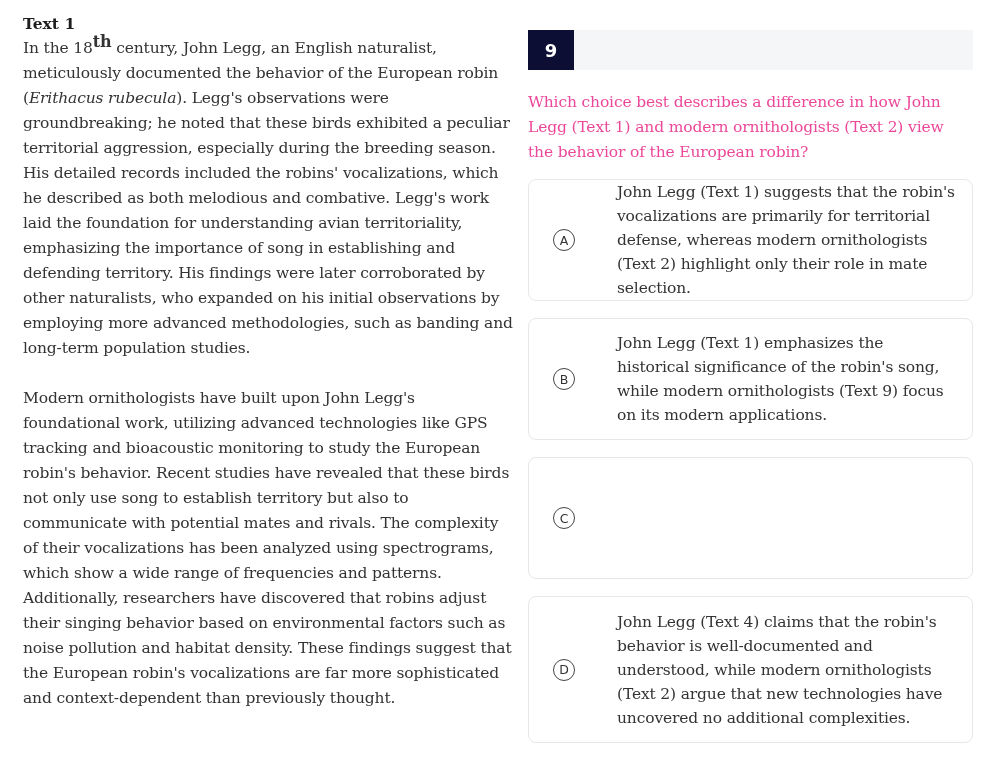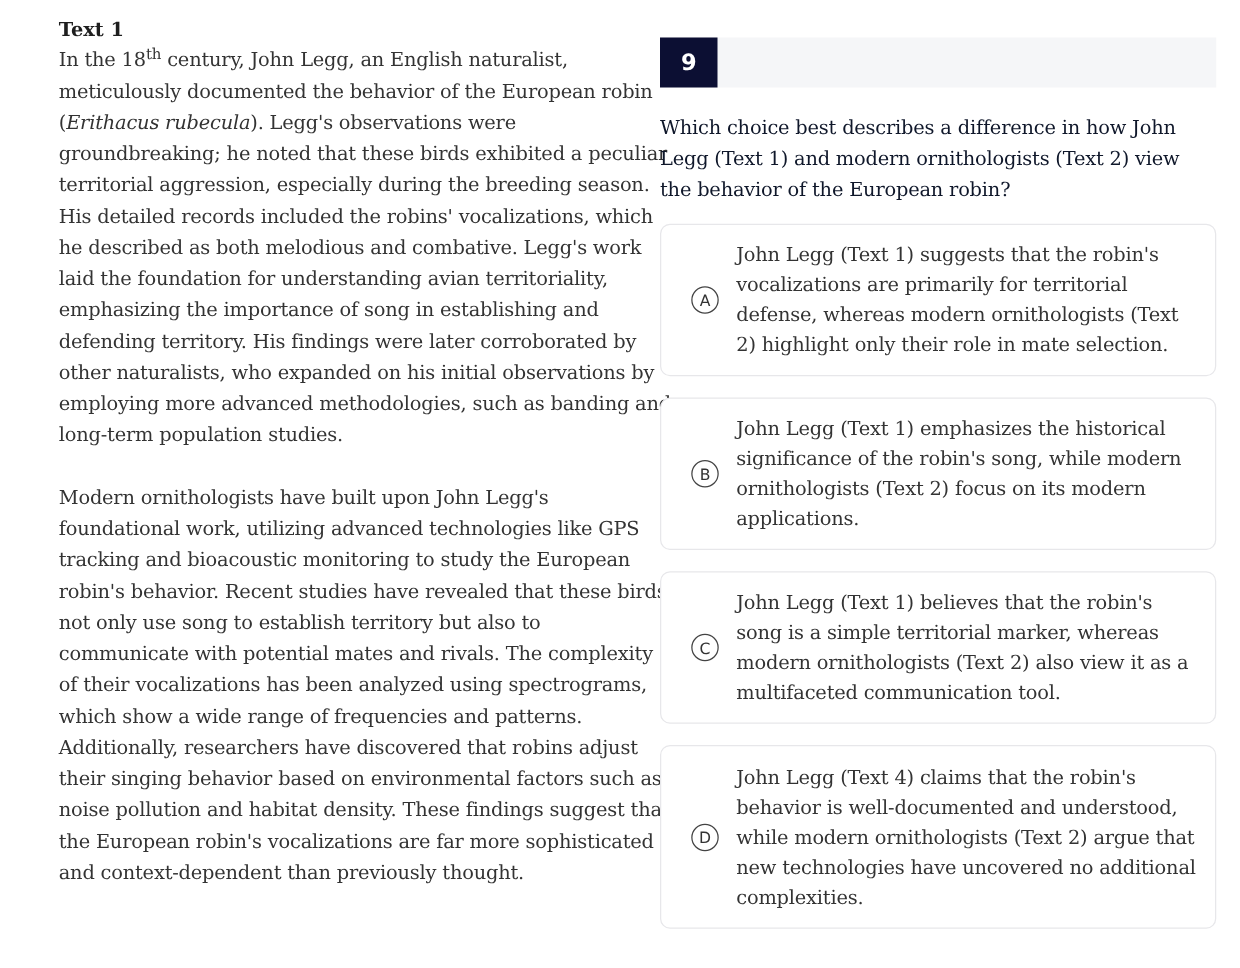--- a/index.html
+++ b/index.html
@@ -1,37 +1,37 @@
 <!DOCTYPE html>
 <html><head>
   <meta charset="utf-8">
   <style>
     * { box-sizing: border-box; margin: 0; padding: 0; }
     html, body { width: 992px; height: 774px; background: #ffffff; overflow: hidden; }
     body { font-family: "DejaVu Serif", "Liberation Serif", serif; color: #2b2b2b; position: relative; }
 
-    .passage-pane { position: absolute; left: 23px; top: 12px; width: 490px; margin-left: 24px; }
+    .passage-pane { position: absolute; left: 23px; top: 12px; width: 490px; }
     .passage-title { font-weight: bold; font-size: 15.5px; line-height: 24px; color: #1e1e1e; }
     .passage-body { font-size: 15.5px; line-height: 25px; color: #333; letter-spacing: -0.15px; }
-    .passage-body sup { font-size: 12px; line-height: 0; vertical-align: super; }
+    .passage-body sup { font-size: 16px; line-height: 0; vertical-align: super; font-weight: bold; }
     .gap { height: 25px; }
 
     .question-pane { position: absolute; left: 528px; top: 30px; width: 445px; }
     .q-header { height: 40px; background: #f5f6f8; position: relative; }
     .q-number { position: absolute; left: 0; top: 0; width: 46px; height: 40px; background: #0c0f33; color: #fff;
       font-family: "DejaVu Sans", "Liberation Sans", sans-serif; font-weight: bold; font-size: 18px;
       display: flex; align-items: center; justify-content: center; }
-    .q-stem { margin-top: 20px; font-size: 15.5px; line-height: 25px; color: #0f172a; letter-spacing: -0.15px; }
+    .q-stem { margin-top: 20px; font-size: 15.5px; line-height: 25px; color: #ec4899; letter-spacing: -0.15px; }
 
     .choice { position: absolute; left: 528px; width: 445px; border: 1px solid #e7e7ea; border-radius: 8px; background: #fff;
       display: flex; align-items: center; padding: 12px 14px 12px 24px; cursor: pointer; }
     .choice-letter { flex: 0 0 22px; width: 22px; height: 22px; border: 1.2px solid #444; border-radius: 50%;
       font-family: "DejaVu Sans", "Liberation Sans", sans-serif; font-size: 12.5px; color: #333;
       display: flex; align-items: center; justify-content: center; margin-right: 14px; }
-    .choice-text { font-size: 15.5px; line-height: 24px; color: #333; letter-spacing: -0.15px; }
+    .choice-text { font-size: 15.5px; line-height: 24px; color: #333; letter-spacing: -0.15px; margin-left: 28px; }
   </style>
 </head>
 <body>
 
 <div class="passage-pane">
   <div class="passage-title">Text 1</div>
   <div class="passage-body"><span>In the 18</span><sup>th</sup><span> century, John Legg, an English naturalist, meticulously documented the behavior of the European robin (</span><i>Erithacus rubecula</i><span>). Legg's observations were groundbreaking; he noted that these birds exhibited a peculiar territorial aggression, especially during the breeding season. His detailed records included the robins' vocalizations, which he described as both melodious and combative. Legg's work laid the foundation for understanding avian territoriality, emphasizing the importance of song in establishing and defending territory. His findings were later corroborated by other naturalists, who expanded on his initial observations by employing more advanced methodologies, such as banding and long-term population studies.</span></div>
   <div class="gap"></div>
   <div class="passage-body">Modern ornithologists have built upon John Legg's foundational work, utilizing advanced technologies like GPS tracking and bioacoustic monitoring to study the European robin's behavior. Recent studies have revealed that these birds not only use song to establish territory but also to communicate with potential mates and rivals. The complexity of their vocalizations has been analyzed using spectrograms, which show a wide range of frequencies and patterns. Additionally, researchers have discovered that robins adjust their singing behavior based on environmental factors such as noise pollution and habitat density. These findings suggest that the European robin's vocalizations are far more sophisticated and context-dependent than previously thought.</div>
 </div>
@@ -42,22 +42,21 @@
   </div>
   <div class="q-stem">Which choice best describes a difference in how John Legg (Text 1) and modern ornithologists (Text 2) view the behavior of the European robin?</div>
 </div>
 
 <div class="choice" style="top:179px;height:122px;">
   <span class="choice-letter">A</span>
   <span class="choice-text">John Legg (Text 1) suggests that the robin's vocalizations are primarily for territorial defense, whereas modern ornithologists (Text 2) highlight only their role in mate selection.</span>
 </div>
 <div class="choice" style="top:318px;height:122px;">
   <span class="choice-letter">B</span>
-  <span class="choice-text">John Legg (Text 1) emphasizes the historical significance of the robin's song, while modern ornithologists (Text 2) focus on its modern applications.</span>
+  <span class="choice-text">John Legg (Text 1) emphasizes the historical significance of the robin's song, while modern ornithologists (Text 9) focus on its modern applications.</span>
 </div>
 <div class="choice" style="top:457px;height:122px;">
   <span class="choice-letter">C</span>
-  <span class="choice-text">John Legg (Text 1) believes that the robin's song is a simple territorial marker, whereas modern ornithologists (Text 2) also view it as a multifaceted communication tool.</span>
 </div>
 <div class="choice" style="top:596px;height:147px;">
   <span class="choice-letter">D</span>
   <span class="choice-text">John Legg (Text 4) claims that the robin's behavior is well-documented and understood, while modern ornithologists (Text 2) argue that new technologies have uncovered no additional complexities.</span>
 </div>
 
 </body></html>

